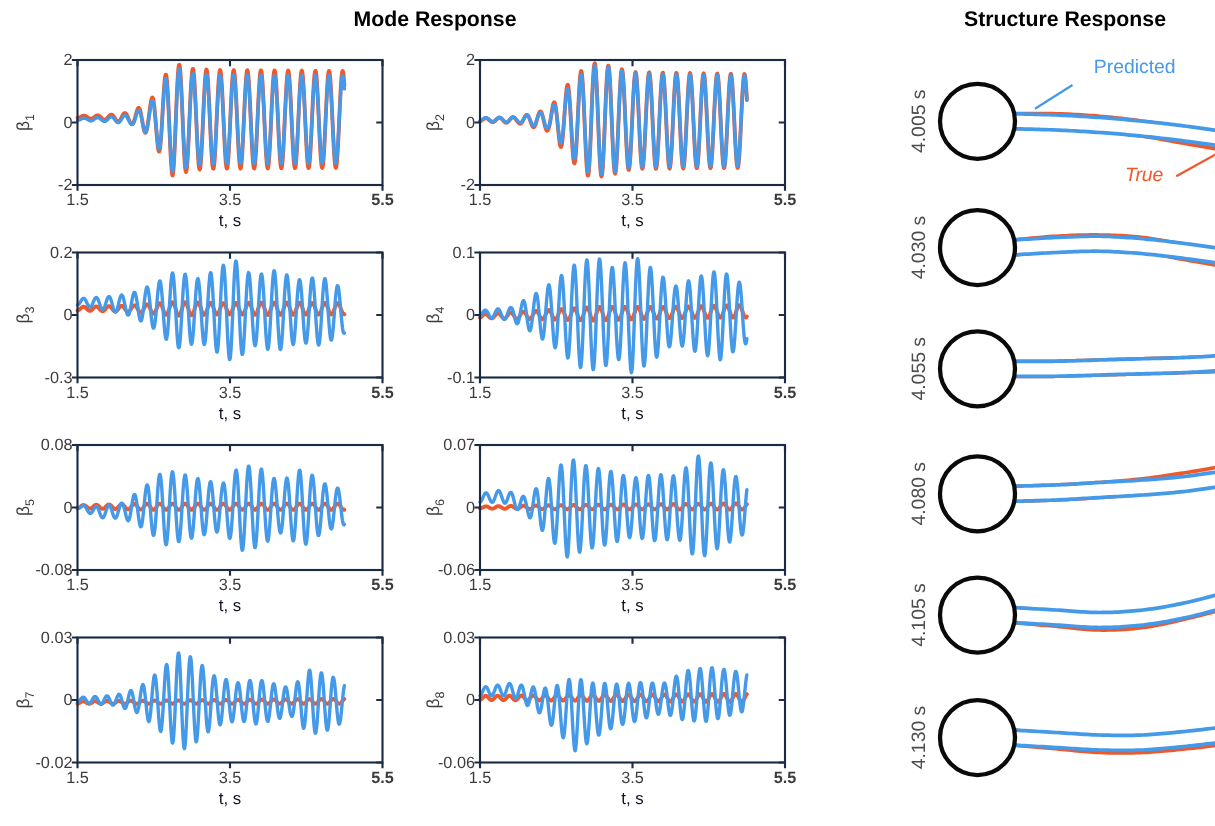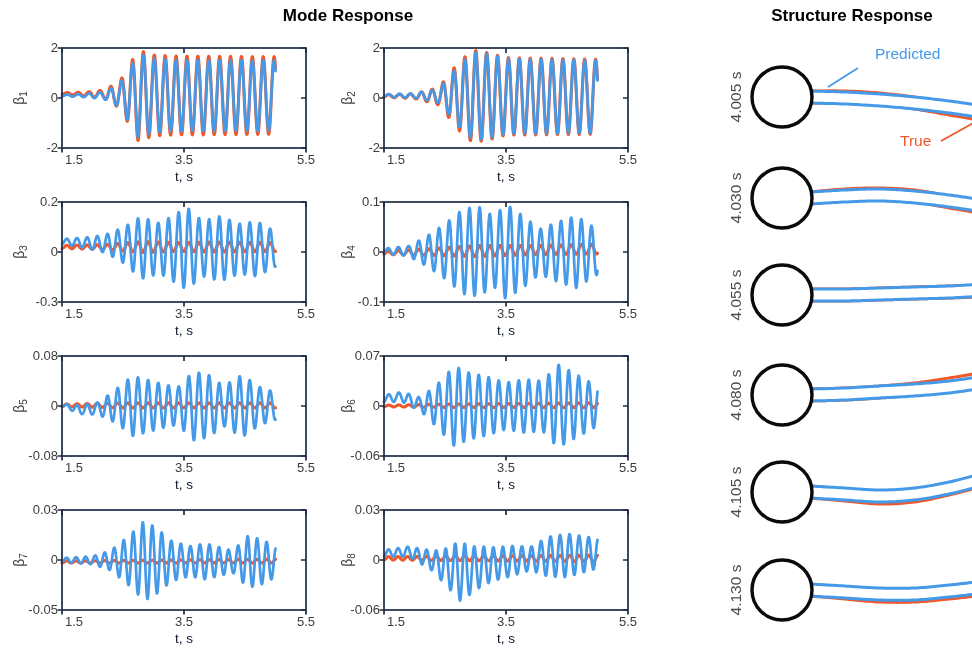--- a/index.html
+++ b/index.html
@@ -19,31 +19,31 @@
          text-align:right;line-height:14px;}
   .c1 .ytick{width:58px;} .c2 .ytick{width:54px;}
   .ytick.t{top:-7px;} .ytick.m{top:43px;} .ytick.b{top:93px;}
   .ylabel{position:absolute;top:50px;font-size:14px;color:#3c3c3c;white-space:nowrap;
           transform:translate(-50%,-50%) rotate(-90deg);}
   .c1 .ylabel{left:20px;} .c2 .ylabel{left:22px;}
   .ylabel sub{font-size:10px;}
   .xticks{position:absolute;width:244px;top:104px;height:14px;}
   .c1 .xticks{left:62px;} .c2 .xticks{left:58px;}
   .xticks span{position:absolute;top:0;font-size:13px;color:#3c3c3c;transform:translateX(-50%);}
-  .xticks .x0{left:12px;text-align:right;} .xticks .x1{left:50%;} .xticks .x2{left:100%;}
+  .xticks .x0{left:0;text-align:right;} .xticks .x1{left:50%;} .xticks .x2{left:100%;font-weight:bold;}
   .xlabel{position:absolute;width:244px;top:121px;text-align:center;
           font-size:13.5px;color:#0f172a;}
   .c1 .xlabel{left:62px;} .c2 .xlabel{left:58px;}
   .snapshot{position:absolute;left:0;width:312px;height:100px;}
   .snap-svg{position:absolute;left:52px;top:0;}
   .snap-label{position:absolute;left:40px;top:50px;font-size:15.5px;color:#4d4d4d;
               white-space:nowrap;transform:translate(-50%,-50%) rotate(-90deg);}
   .ann{position:absolute;font-size:15.5px;white-space:nowrap;}
   #ann-predicted{left:163px;top:-2px;color:#4499E8;margin-left:16px;}
-  #ann-true{left:204px;top:85px;color:#F0582A;}
+  #ann-true{left:204px;top:85px;color:#F0582A;font-style:italic;}
 </style>
 </head>
 <body>
 
 <div class="pane" id="mode-pane">
   <div class="fig-title" id="mode-title">Mode Response</div>
 
   <div class="subplot c1" style="left:0px;top:48px">
     <span class="ylabel"><span>β</span><sub>1</sub></span>
     <span class="ytick t">2</span>
@@ -155,21 +155,21 @@
       <span class="x1">3.5</span>
       <span class="x2">5.5</span>
     </div>
     <div class="xlabel">t, s</div>
   </div>
 
   <div class="subplot c1" style="left:0px;top:510px">
     <span class="ylabel"><span>β</span><sub>7</sub></span>
     <span class="ytick t">0.03</span>
     <span class="ytick m">0</span>
-    <span class="ytick b">-0.05</span>
+    <span class="ytick b">-0.02</span>
     <svg class="plot-svg" width="256" height="114">
         <path d="M6.00 54.99L6.28 54.94L6.56 54.86L6.84 54.75L7.12 54.61L7.40 54.45L7.69 54.28L7.97 54.10L8.25 53.91L8.53 53.72L8.81 53.54L9.09 53.38L9.37 53.24L9.65 53.12L9.93 53.04L10.21 52.98L10.49 52.96L10.78 52.97L11.06 53.02L11.34 53.10L11.62 53.21L11.90 53.35L12.18 53.51L12.46 53.68L12.74 53.87L13.02 54.06L13.30 54.24L13.58 54.42L13.87 54.59L14.15 54.73L14.43 54.84L14.71 54.93L14.99 54.98L15.27 55.00L15.55 54.98L15.83 54.93L16.11 54.84L16.39 54.73L16.68 54.58L16.96 54.42L17.24 54.23L17.52 54.04L17.80 53.84L18.08 53.65L18.36 53.47L18.64 53.30L18.92 53.15L19.20 53.03L19.48 52.94L19.77 52.89L20.05 52.87L20.33 52.89L20.61 52.94L20.89 53.02L21.17 53.14L21.45 53.29L21.73 53.46L22.01 53.64L22.29 53.83L22.57 54.03L22.86 54.23L23.14 54.41L23.42 54.58L23.70 54.72L23.98 54.84L24.26 54.93L24.54 54.98L24.82 55.00L25.10 54.98L25.38 54.92L25.66 54.83L25.95 54.70L26.23 54.55L26.51 54.38L26.79 54.19L27.07 53.99L27.35 53.78L27.63 53.58L27.91 53.39L28.19 53.22L28.47 53.07L28.75 52.94L29.04 52.85L29.32 52.80L29.60 52.78L29.88 52.80L30.16 52.86L30.44 52.95L30.72 53.08L31.00 53.23L31.28 53.40L31.56 53.60L31.84 53.80L32.13 54.01L32.41 54.21L32.69 54.40L32.97 54.57L33.25 54.72L33.53 54.84L33.81 54.93L34.09 54.99L34.37 55.00L34.65 54.97L34.93 54.91L35.22 54.81L35.50 54.68L35.78 54.52L36.06 54.34L36.34 54.14L36.62 53.93L36.90 53.72L37.18 53.51L37.46 53.31L37.74 53.13L38.03 52.98L38.31 52.85L38.59 52.76L38.87 52.71L39.15 52.69L39.43 52.71L39.71 52.78L39.99 52.88L40.27 53.01L40.55 53.17L40.83 53.35L41.12 53.56L41.40 53.77L41.68 53.98L41.96 54.19L42.24 54.39L42.52 54.57L42.80 54.72L43.08 54.85L43.36 54.94L43.64 54.99L43.92 55.00L44.21 54.97L44.49 54.90L44.77 54.80L45.05 54.66L45.33 54.49L45.61 54.30L45.89 54.09L46.17 53.87L46.45 53.65L46.73 53.44L47.01 53.23L47.30 53.05L47.58 52.89L47.86 52.76L48.14 52.67L48.42 52.61L48.70 52.60L48.98 52.63L49.26 52.70L49.54 52.80L49.82 52.94L50.10 53.11L50.39 53.31L50.67 53.52L50.95 53.74L51.23 53.96L51.51 54.18L51.79 54.38L52.07 54.56L52.35 54.72L52.63 54.85L52.91 54.94L53.19 54.99L53.48 55.00L53.76 54.97L54.04 54.89L54.32 54.78L54.60 54.63L54.88 54.46L55.16 54.26L55.44 54.04L55.72 53.81L56.00 53.58L56.28 53.36L56.57 53.15L56.85 52.96L57.13 52.80L57.41 52.67L57.69 52.58L57.97 52.52L58.25 52.51L58.53 52.54L58.81 52.62L59.09 52.73L59.38 52.88L59.66 53.06L59.94 53.26L60.22 53.48L60.50 53.71L60.78 53.94L61.06 54.16L61.34 54.37L61.62 54.56L61.90 54.72L62.18 54.85L62.47 54.94L62.75 54.99L63.03 55.00L63.31 54.96L63.59 54.88L63.87 54.76L64.15 54.61L64.43 54.42L64.71 54.22L64.99 53.99L65.27 53.75L65.56 53.52L65.84 53.29L66.12 53.07L66.40 52.87L66.68 52.71L66.96 52.58L67.24 52.48L67.52 52.43L67.80 52.42L68.08 52.46L68.36 52.54L68.65 52.66L68.93 52.81L69.21 53.00L69.49 53.21L69.77 53.44L70.05 53.68L70.33 53.92L70.61 54.15L70.89 54.36L71.17 54.56L71.45 54.72L71.74 54.85L72.02 54.94L72.30 54.99L72.58 55.00L72.86 54.95L73.14 54.87L73.42 54.74L73.70 54.58L73.98 54.39L74.26 54.17L74.54 53.94L74.83 53.69L75.11 53.45L75.39 53.21L75.67 52.99L75.95 52.79L76.23 52.62L76.51 52.48L76.79 52.39L77.07 52.34L77.35 52.34L77.63 52.38L77.92 52.46L78.20 52.59L78.48 52.75L78.76 52.95L79.04 53.17L79.32 53.40L79.60 53.65L79.88 53.90L80.16 54.13L80.44 54.36L80.73 54.56L81.01 54.72L81.29 54.86L81.57 54.95L81.85 54.99L82.13 54.99L82.41 54.95L82.69 54.86L82.97 54.73L83.25 54.56L83.53 54.35L83.82 54.13L84.10 53.88L84.38 53.63L84.66 53.38L84.94 53.13L85.22 52.90L85.50 52.70L85.78 52.53L86.06 52.39L86.34 52.30L86.62 52.25L86.91 52.25L87.19 52.29L87.47 52.39L87.75 52.52L88.03 52.69L88.31 52.89L88.59 53.12L88.87 53.37L89.15 53.62L89.43 53.88L89.71 54.12L90.00 54.35L90.28 54.56L90.56 54.73L90.84 54.86L91.12 54.95L91.40 55.00L91.68 54.99L91.96 54.94L92.24 54.84L92.52 54.70L92.80 54.53L93.09 54.32L93.37 54.08L93.65 53.83L93.93 53.57L94.21 53.31L94.49 53.05L94.77 52.82L95.05 52.61L95.33 52.44L95.61 52.30L95.89 52.21L96.18 52.16L96.46 52.16L96.74 52.21L97.02 52.31L97.30 52.45L97.58 52.63L97.86 52.84L98.14 53.08L98.42 53.33L98.70 53.60L98.98 53.86L99.27 54.11L99.55 54.35L99.83 54.56L100.11 54.73L100.39 54.86L100.67 54.95L100.95 55.00L101.23 54.99L101.51 54.93L101.79 54.83L102.08 54.68L102.36 54.50L102.64 54.28L102.92 54.03L103.20 53.77L103.48 53.50L103.76 53.23L104.04 52.97L104.32 52.73L104.60 52.52L104.88 52.34L105.17 52.21L105.45 52.11L105.73 52.07L106.01 52.07L106.29 52.13L106.57 52.23L106.85 52.38L107.13 52.57L107.41 52.79L107.69 53.04L107.97 53.30L108.26 53.57L108.54 53.84L108.82 54.10L109.10 54.34L109.38 54.56L109.66 54.73L109.94 54.87L110.22 54.96L110.50 55.00L110.78 54.99L111.06 54.93L111.35 54.82L111.63 54.66L111.91 54.47L112.19 54.24L112.47 53.98L112.75 53.71L113.03 53.44L113.31 53.16L113.59 52.89L113.87 52.65L114.15 52.43L114.44 52.25L114.72 52.11L115.00 52.02L115.28 51.98L115.56 51.99L115.84 52.05L116.12 52.16L116.40 52.32L116.68 52.51L116.96 52.74L117.24 53.00L117.53 53.27L117.81 53.55L118.09 53.83L118.37 54.09L118.65 54.34L118.93 54.56L119.21 54.74L119.49 54.87L119.77 54.96L120.05 55.00L120.33 54.98L120.62 54.92L120.90 54.80L121.18 54.64L121.46 54.43L121.74 54.20L122.02 53.94L122.30 53.66L122.58 53.37L122.86 53.08L123.14 52.81L123.43 52.56L123.71 52.34L123.99 52.16L124.27 52.02L124.55 51.93L124.83 51.89L125.11 51.90L125.39 51.97L125.67 52.09L125.95 52.25L126.23 52.46L126.52 52.69L126.80 52.96L127.08 53.24L127.36 53.53L127.64 53.81L127.92 54.09L128.20 54.34L128.48 54.56L128.76 54.74L129.04 54.88L129.32 54.96L129.61 55.00L129.89 54.98L130.17 54.91L130.45 54.78L130.73 54.61L131.01 54.40L131.29 54.16L131.57 53.88L131.85 53.60L132.13 53.30L132.41 53.01L132.70 52.73L132.98 52.47L133.26 52.25L133.54 52.06L133.82 51.92L134.10 51.83L134.38 51.80L134.66 51.82L134.94 51.89L135.22 52.01L135.50 52.19L135.79 52.40L136.07 52.65L136.35 52.92L136.63 53.21L136.91 53.51L137.19 53.80L137.47 54.08L137.75 54.34L138.03 54.56L138.31 54.74L138.59 54.88L138.88 54.97L139.16 55.00L139.44 54.98L139.72 54.90L140.00 54.77L140.28 54.59L140.56 54.37L140.84 54.11L141.12 53.83L141.40 53.53L141.68 53.23L141.97 52.93L142.25 52.65L142.53 52.39L142.81 52.16L143.09 51.97L143.37 51.83L143.65 51.74L143.93 51.71L144.21 51.73L144.49 51.81L144.78 51.94L145.06 52.12L145.34 52.34L145.62 52.60L145.90 52.88L146.18 53.18L146.46 53.49L146.74 53.79L147.02 54.07L147.30 54.34L147.58 54.56L147.87 54.75L148.15 54.89L148.43 54.97L148.71 55.00L148.99 54.97L149.27 54.89L149.55 54.75L149.83 54.56L150.11 54.33L150.39 54.07L150.67 53.78L150.96 53.47L151.24 53.16L151.52 52.85L151.80 52.56L152.08 52.30L152.36 52.06L152.64 51.88L152.92 51.73L153.20 51.65L153.48 51.62L153.76 51.65L154.05 51.73L154.33 51.87L154.61 52.06L154.89 52.29L155.17 52.56L155.45 52.85L155.73 53.16L156.01 53.47L156.29 53.78L156.57 54.07L156.85 54.34L157.14 54.57L157.42 54.75L157.70 54.89L157.98 54.97L158.26 55.00L158.54 54.97L158.82 54.88L159.10 54.73L159.38 54.54L159.66 54.30L159.94 54.02L160.23 53.72L160.51 53.41L160.79 53.09L161.07 52.77L161.35 52.48L161.63 52.21L161.91 51.97L162.19 51.78L162.47 51.64L162.75 51.56L163.03 51.53L163.32 51.56L163.60 51.65L163.88 51.80L164.16 52.00L164.44 52.24L164.72 52.51L165.00 52.81L165.28 53.13L165.56 53.45L165.84 53.77L166.13 54.07L166.41 54.34L166.69 54.57L166.97 54.76L167.25 54.90L167.53 54.98L167.81 55.00L168.09 54.96L168.37 54.86L168.65 54.71L168.93 54.51L169.22 54.26L169.50 53.98L169.78 53.67L170.06 53.34L170.34 53.02L170.62 52.69L170.90 52.39L171.18 52.12L171.46 51.88L171.74 51.69L172.02 51.55L172.31 51.46L172.59 51.44L172.87 51.48L173.15 51.58L173.43 51.73L173.71 51.94L173.99 52.19L174.27 52.47L174.55 52.78L174.83 53.11L175.11 53.44L175.40 53.76L175.68 54.06L175.96 54.34L176.24 54.57L176.52 54.76L176.80 54.90L177.08 54.98L177.36 55.00L177.64 54.96L177.92 54.85L178.20 54.69L178.49 54.48L178.77 54.22L179.05 53.93L179.33 53.61L179.61 53.28L179.89 52.94L180.17 52.61L180.45 52.30L180.73 52.02L181.01 51.78L181.29 51.59L181.58 51.45L181.86 51.37L182.14 51.35L182.42 51.40L182.70 51.50L182.98 51.66L183.26 51.88L183.54 52.13L183.82 52.43L184.10 52.75L184.38 53.08L184.67 53.42L184.95 53.75L185.23 54.06L185.51 54.34L185.79 54.58L186.07 54.77L186.35 54.91L186.63 54.98L186.91 55.00L187.19 54.95L187.47 54.84L187.76 54.67L188.04 54.45L188.32 54.18L188.60 53.88L188.88 53.55L189.16 53.21L189.44 52.87L189.72 52.53L190.00 52.22L190.28 51.93L190.57 51.69L190.85 51.49L191.13 51.36L191.41 51.28L191.69 51.26L191.97 51.31L192.25 51.42L192.53 51.59L192.81 51.82L193.09 52.09L193.37 52.39L193.66 52.72L193.94 53.06L194.22 53.41L194.50 53.74L194.78 54.06L195.06 54.34L195.34 54.59L195.62 54.78L195.90 54.91L196.18 54.99L196.46 55.00L196.75 54.94L197.03 54.82L197.31 54.65L197.59 54.42L197.87 54.14L198.15 53.83L198.43 53.49L198.71 53.14L198.99 52.79L199.27 52.45L199.55 52.13L199.84 51.84L200.12 51.59L200.40 51.40L200.68 51.26L200.96 51.19L201.24 51.18L201.52 51.23L201.80 51.35L202.08 51.53L202.36 51.76L202.64 52.04L202.93 52.35L203.21 52.69L203.49 53.04L203.77 53.39L204.05 53.74L204.33 54.06L204.61 54.35L204.89 54.59L205.17 54.78L205.45 54.92L205.73 54.99L206.02 54.99L206.30 54.93L206.58 54.81L206.86 54.62L207.14 54.38L207.42 54.10L207.70 53.78L207.98 53.43L208.26 53.07L208.54 52.71L208.82 52.36L209.11 52.04L209.39 51.75L209.67 51.50L209.95 51.30L210.23 51.17L210.51 51.09L210.79 51.09L211.07 51.15L211.35 51.28L211.63 51.46L211.92 51.70L212.20 51.99L212.48 52.31L212.76 52.66L213.04 53.02L213.32 53.38L213.60 53.73L213.88 54.06L214.16 54.35L214.44 54.60L214.72 54.79L215.01 54.92L215.29 54.99L215.57 54.99L215.85 54.92L216.13 54.79L216.41 54.60L216.69 54.35L216.97 54.06L217.25 53.73L217.53 53.37L217.81 53.00L218.10 52.64L218.38 52.28L218.66 51.95L218.94 51.65L219.22 51.40L219.50 51.21" fill="none" stroke="#F0582A" stroke-width="3.1" stroke-linejoin="round" stroke-linecap="round"></path>
         <path d="M6.00 53.97L6.28 53.89L6.56 53.75L6.84 53.54L7.12 53.28L7.40 52.97L7.69 52.62L7.97 52.24L8.25 51.85L8.53 51.45L8.81 51.07L9.09 50.72L9.37 50.40L9.65 50.14L9.93 49.94L10.21 49.81L10.49 49.75L10.78 49.77L11.06 49.87L11.34 50.04L11.62 50.29L11.90 50.61L12.18 50.97L12.46 51.39L12.74 51.83L13.02 52.28L13.30 52.74L13.58 53.18L13.87 53.58L14.15 53.94L14.43 54.25L14.71 54.48L14.99 54.63L15.27 54.69L15.55 54.67L15.83 54.56L16.11 54.36L16.39 54.08L16.68 53.73L16.96 53.31L17.24 52.85L17.52 52.36L17.80 51.85L18.08 51.34L18.36 50.86L18.64 50.41L18.92 50.01L19.20 49.68L19.48 49.43L19.77 49.27L20.05 49.21L20.33 49.25L20.61 49.39L20.89 49.62L21.17 49.94L21.45 50.35L21.73 50.82L22.01 51.34L22.29 51.90L22.57 52.47L22.86 53.04L23.14 53.58L23.42 54.08L23.70 54.52L23.98 54.89L24.26 55.17L24.54 55.34L24.82 55.41L25.10 55.37L25.38 55.22L25.66 54.96L25.95 54.60L26.23 54.16L26.51 53.64L26.79 53.07L27.07 52.46L27.35 51.83L27.63 51.21L27.91 50.62L28.19 50.08L28.47 49.60L28.75 49.21L29.04 48.92L29.32 48.74L29.60 48.67L29.88 48.73L30.16 48.91L30.44 49.20L30.72 49.61L31.00 50.10L31.28 50.68L31.56 51.31L31.84 51.98L32.13 52.67L32.41 53.35L32.69 54.00L32.97 54.59L33.25 55.11L33.53 55.54L33.81 55.86L34.09 56.06L34.37 56.13L34.65 56.06L34.93 55.87L35.22 55.55L35.50 55.11L35.78 54.57L36.06 53.95L36.34 53.27L36.62 52.55L36.90 51.79L37.18 51.02L37.46 50.26L37.74 49.54L38.03 48.88L38.31 48.33L38.59 47.89L38.87 47.59L39.15 47.44L39.43 47.47L39.71 47.67L39.99 48.04L40.27 48.57L40.55 49.26L40.83 50.08L41.12 51.00L41.40 52.01L41.68 53.06L41.96 54.12L42.24 55.15L42.52 56.11L42.80 56.98L43.08 57.70L43.36 58.26L43.64 58.63L43.92 58.78L44.21 58.72L44.49 58.43L44.77 57.92L45.05 57.21L45.33 56.30L45.61 55.23L45.89 54.03L46.17 52.74L46.45 51.41L46.73 50.07L47.01 48.78L47.30 47.59L47.58 46.53L47.86 45.65L48.14 44.99L48.42 44.57L48.70 44.41L48.98 44.52L49.26 44.92L49.54 45.58L49.82 46.50L50.10 47.64L50.39 48.97L50.67 50.45L50.95 52.04L51.23 53.66L51.51 55.29L51.79 56.84L52.07 58.27L52.35 59.53L52.63 60.57L52.91 61.35L53.19 61.83L53.48 62.00L53.76 61.84L54.04 61.34L54.32 60.53L54.60 59.43L54.88 58.08L55.16 56.54L55.44 54.79L55.72 52.87L56.00 50.85L56.28 48.81L56.57 46.81L56.85 44.92L57.13 43.24L57.41 41.81L57.69 40.71L57.97 39.99L58.25 39.68L58.53 39.82L58.81 40.41L59.09 41.45L59.38 42.91L59.66 44.77L59.94 46.95L60.22 49.41L60.50 52.06L60.78 54.80L61.06 57.55L61.34 60.21L61.62 62.68L61.90 64.87L62.18 66.69L62.47 68.06L62.75 68.93L63.03 69.24L63.31 68.98L63.59 68.14L63.87 66.73L64.15 64.78L64.43 62.35L64.71 59.52L64.99 56.37L65.27 53.01L65.56 49.54L65.84 46.10L66.12 42.80L66.40 39.76L66.68 37.09L66.96 34.90L67.24 33.27L67.52 32.28L67.80 31.97L68.08 32.38L68.36 33.49L68.65 35.30L68.93 37.75L69.21 40.76L69.49 44.25L69.77 48.11L70.05 52.20L70.33 56.39L70.61 60.54L70.89 64.49L71.17 68.11L71.45 71.26L71.74 73.83L72.02 75.71L72.30 76.82L72.58 77.12L72.86 76.57L73.14 75.19L73.42 73.03L73.70 70.11L73.98 66.52L74.26 62.37L74.54 57.79L74.83 52.94L75.11 47.97L75.39 43.07L75.67 38.39L75.95 34.12L76.23 30.41L76.51 27.39L76.79 25.19L77.07 23.90L77.35 23.59L77.63 24.28L77.92 25.96L78.20 28.61L78.48 32.14L78.76 36.44L79.04 41.39L79.32 46.82L79.60 52.55L79.88 58.38L80.16 64.13L80.44 69.57L80.73 74.52L81.01 78.81L81.29 82.26L81.57 84.75L81.85 86.17L82.13 86.45L82.41 85.58L82.69 83.55L82.97 80.42L83.25 76.28L83.53 71.26L83.82 65.52L84.10 59.25L84.38 52.66L84.66 45.96L84.94 39.40L85.22 33.20L85.50 27.58L85.78 22.75L86.06 18.88L86.34 16.13L86.62 14.60L86.91 14.36L87.19 15.45L87.47 17.85L87.75 21.48L88.03 26.25L88.31 31.99L88.59 38.67L88.87 45.81L89.15 53.13L89.43 60.37L89.71 67.30L90.00 73.68L90.28 79.29L90.56 83.95L90.84 87.51L91.12 89.86L91.40 90.93L91.68 90.68L91.96 89.15L92.24 86.39L92.52 82.51L92.80 77.65L93.09 71.99L93.37 65.72L93.65 59.07L93.93 52.26L94.21 45.53L94.49 39.10L94.77 33.21L95.05 28.03L95.33 23.74L95.61 20.49L95.89 18.36L96.18 17.43L96.46 17.72L96.74 19.20L97.02 21.81L97.30 25.46L97.58 30.01L97.86 35.29L98.14 41.13L98.42 47.31L98.70 53.62L98.98 59.84L99.27 65.77L99.55 71.21L99.83 75.97L100.11 79.89L100.39 82.86L100.67 84.74L100.95 85.47L101.23 85.09L101.51 83.61L101.79 81.10L102.08 77.68L102.36 73.46L102.64 68.61L102.92 63.29L103.20 57.70L103.48 52.04L103.76 46.50L104.04 41.25L104.32 36.50L104.60 32.37L104.88 29.01L105.17 26.52L105.45 24.97L105.73 24.40L106.01 24.81L106.29 26.17L106.57 28.42L106.85 31.46L107.13 35.19L107.41 39.45L107.69 44.10L107.97 48.97L108.26 53.89L108.54 58.69L108.82 63.20L109.10 67.29L109.38 70.81L109.66 73.66L109.94 75.75L110.22 77.03L110.50 77.46L110.78 77.05L111.06 75.83L111.35 73.85L111.63 71.21L111.91 68.00L112.19 64.34L112.47 60.37L112.75 56.23L113.03 52.07L113.31 48.03L113.59 44.24L113.87 40.84L114.15 37.92L114.44 35.59L114.72 33.89L115.00 32.89L115.28 32.60L115.56 33.01L115.84 34.07L116.12 35.63L116.40 37.78L116.68 40.42L116.96 43.48L117.24 46.84L117.53 50.38L117.81 53.99L118.09 57.54L118.37 60.90L118.65 63.97L118.93 66.65L119.21 68.84L119.49 70.47L119.77 71.50L120.05 71.89L120.33 71.64L120.62 70.75L120.90 69.27L121.18 67.25L121.46 64.77L121.74 61.90L122.02 58.76L122.30 55.45L122.58 52.09L122.86 48.80L123.14 45.67L123.43 42.83L123.71 40.36L123.99 38.34L124.27 36.85L124.55 35.92L124.83 35.59L125.11 35.86L125.39 36.71L125.67 38.12L125.95 40.02L126.23 42.36L126.52 45.04L126.80 47.97L127.08 51.05L127.36 54.17L127.64 57.24L127.92 60.13L128.20 62.76L128.48 65.04L128.76 66.89L129.04 68.25L129.32 69.09L129.61 69.38L129.89 69.11L130.17 68.30L130.45 66.99L130.73 65.21L131.01 63.04L131.29 60.56L131.57 57.84L131.85 55.00L132.13 52.12L132.41 49.31L132.70 46.65L132.98 44.25L133.26 42.17L133.54 40.49L133.82 39.26L134.10 38.52L134.38 38.15L134.66 38.30L134.94 38.96L135.22 40.11L135.50 41.73L135.79 43.74L136.07 46.10L136.35 48.72L136.63 51.52L136.91 54.39L137.19 57.24L137.47 59.98L137.75 62.50L138.03 64.72L138.31 66.57L138.59 67.96L138.88 68.87L139.16 69.24L139.44 69.07L139.72 68.35L140.00 67.11L140.28 65.38L140.56 63.23L140.84 60.72L141.12 57.93L141.40 54.97L141.68 51.93L141.97 48.91L142.25 46.03L142.53 43.37L142.81 41.04L143.09 39.11L143.37 37.65L143.65 36.72L143.93 36.36L144.21 36.57L144.49 37.36L144.78 38.70L145.06 40.55L145.34 42.85L145.62 45.53L145.90 48.49L146.18 51.63L146.46 54.85L146.74 58.04L147.02 61.09L147.30 63.88L147.58 66.34L147.87 68.36L148.15 69.88L148.43 70.84L148.71 71.21L148.99 70.97L149.27 70.11L149.55 68.60L149.83 66.55L150.11 64.07L150.39 61.24L150.67 58.16L150.96 54.95L151.24 51.70L151.52 48.55L151.80 45.58L152.08 42.90L152.36 40.61L152.64 38.77L152.92 37.44L153.20 36.66L153.48 36.47L153.76 36.85L154.05 37.79L154.33 39.25L154.61 41.19L154.89 43.52L155.17 46.17L155.45 49.04L155.73 52.04L156.01 55.05L156.29 57.98L156.57 60.73L156.85 63.20L157.14 65.32L157.42 67.01L157.70 68.23L157.98 68.93L158.26 69.09L158.54 68.72L158.82 67.83L159.10 66.45L159.38 64.65L159.66 62.48L159.94 60.03L160.23 57.37L160.51 54.61L160.79 51.83L161.07 49.14L161.35 46.62L161.63 44.36L161.91 42.43L162.19 40.89L162.47 39.80L162.75 39.18L163.03 39.06L163.32 39.43L163.60 40.28L163.88 41.57L164.16 43.24L164.44 45.25L164.72 47.52L165.00 49.97L165.28 52.52L165.56 55.07L165.84 57.54L166.13 59.85L166.41 61.92L166.69 63.68L166.97 65.08L167.25 66.07L167.53 66.62L167.81 66.72L168.09 66.37L168.37 65.58L168.65 64.39L168.93 62.85L169.22 61.00L169.50 58.92L169.78 56.67L170.06 54.35L170.34 52.02L170.62 49.77L170.90 47.67L171.18 45.79L171.46 44.20L171.74 42.95L172.02 42.07L172.31 41.59L172.59 41.53L172.87 41.88L173.15 42.62L173.43 43.72L173.71 45.15L173.99 46.85L174.27 48.76L174.55 50.80L174.83 52.92L175.11 55.04L175.40 57.08L175.68 58.98L175.96 60.67L176.24 62.10L176.52 63.22L176.80 64.00L177.08 64.76L177.36 65.15L177.64 65.14L177.92 64.72L178.20 63.87L178.49 62.62L178.77 60.99L179.05 59.02L179.33 56.78L179.61 54.32L179.89 51.75L180.17 49.13L180.45 46.58L180.73 44.17L181.01 42.01L181.29 40.19L181.58 38.77L181.86 37.83L182.14 37.42L182.42 37.56L182.70 38.28L182.98 39.57L183.26 41.39L183.54 43.71L183.82 46.45L184.10 49.53L184.38 52.86L184.67 56.31L184.95 59.77L185.23 63.12L185.51 66.24L185.79 69.00L186.07 71.31L186.35 73.06L186.63 74.18L186.91 74.61L187.19 74.33L187.47 73.31L187.76 71.59L188.04 69.19L188.32 66.19L188.60 62.68L188.88 58.77L189.16 54.58L189.44 50.27L189.72 45.97L190.00 41.85L190.28 38.04L190.57 34.68L190.85 31.92L191.13 29.85L191.41 28.57L191.69 28.14L191.97 28.59L192.25 30.15L192.53 32.60L192.81 35.76L193.09 39.51L193.37 43.73L193.66 48.27L193.94 52.97L194.22 57.67L194.50 62.21L194.78 66.43L195.06 70.20L195.34 73.39L195.62 75.88L195.90 77.61L196.18 78.52L196.46 78.57L196.75 77.78L197.03 76.18L197.31 73.82L197.59 70.80L197.87 67.21L198.15 63.18L198.43 58.86L198.71 54.39L198.99 49.93L199.27 45.63L199.55 41.64L199.84 38.08L200.12 35.09L200.40 32.75L200.68 31.14L200.96 30.32L201.24 30.30L201.52 31.09L201.80 32.64L202.08 34.92L202.36 37.82L202.64 41.25L202.93 45.09L203.21 49.20L203.49 53.44L203.77 57.67L204.05 61.75L204.33 65.53L204.61 68.88L204.89 71.71L205.17 73.90L205.45 75.40L205.73 76.15L206.02 76.14L206.30 75.37L206.58 73.87L206.86 71.70L207.14 68.94L207.42 65.66L207.70 61.99L207.98 58.11L208.26 54.13L208.54 50.21L208.82 46.47L209.11 43.04L209.39 40.04L209.67 37.55L209.95 35.66L210.23 34.42L210.51 33.86L210.79 33.99L211.07 34.80L211.35 36.25L211.63 38.28L211.92 40.81L212.20 43.74L212.48 46.97L212.76 50.38L213.04 53.86L213.32 57.28L213.60 60.52L213.88 63.49L214.16 66.08L214.44 68.21L214.72 69.82L215.01 70.86L215.29 71.30L215.57 71.15L215.85 70.41L216.13 69.13L216.41 67.35L216.69 65.16L216.97 62.62L217.25 59.84L217.53 56.92L217.81 53.95L218.10 51.04L218.38 48.30L218.66 45.80L218.94 43.63L219.22 41.86L219.50 40.54" fill="none" stroke="#4499E8" stroke-width="2.7" stroke-linejoin="round" stroke-linecap="round"></path>
         <rect x="6" y="2" width="244" height="100" fill="none" stroke="#1C2B45" stroke-width="1.7"></rect>
         <path d="M6.0 102 v4.5 M6.0 2 v5 M128.0 102 v4.5 M128.0 2 v5 M250.0 102 v4.5 M250.0 2 v5 M6 102.0 h-4.5 M250 102.0 h-5 M6 52.0 h-4.5 M250 52.0 h-5 M6 2.0 h-4.5 M250 2.0 h-5 " stroke="#1C2B45" stroke-width="1.7" fill="none"></path>
       </svg>
     <div class="xticks">
       <span class="x0">1.5</span>
       <span class="x1">3.5</span>
       <span class="x2">5.5</span>

